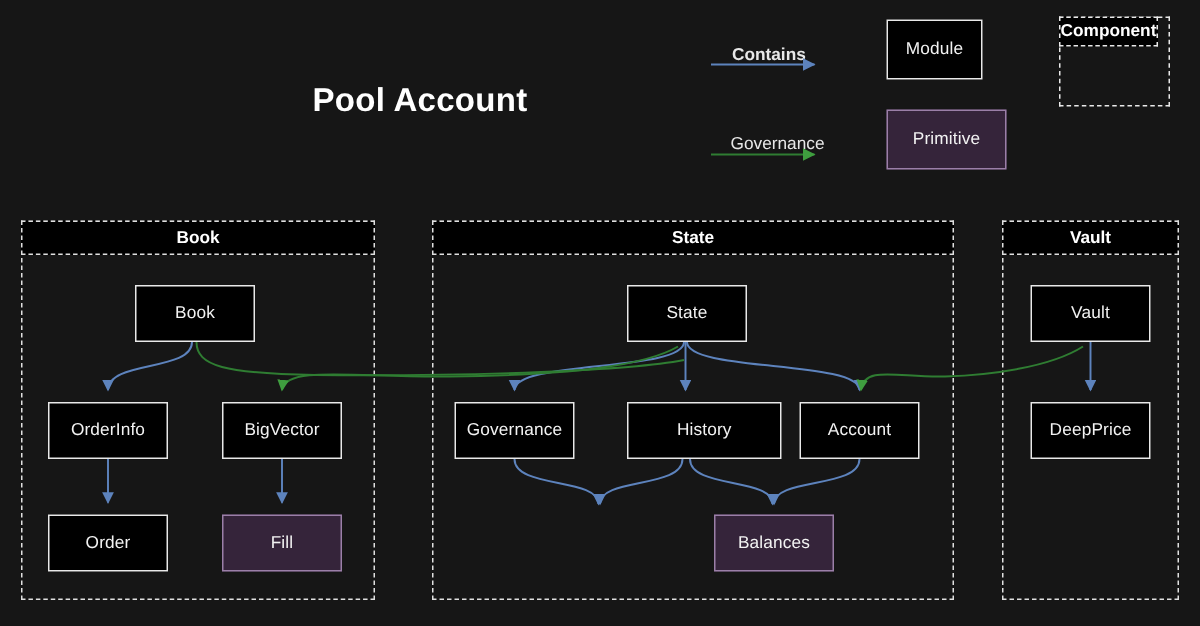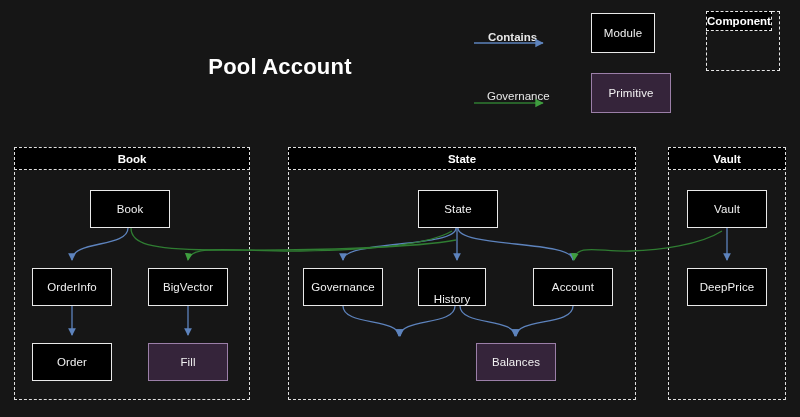--- a/index.html
+++ b/index.html
@@ -126,21 +126,21 @@
 
   
   #node-book       { left: 90px;  top: 190px; width: 80px; height: 38px; }
   #node-bigvector  { left: 32px;  top: 268px; width: 80px; height: 38px; }
   #node-orderinfo  { left: 148px; top: 268px; width: 80px; height: 38px; }
   #node-order      { left: 32px;  top: 343px; width: 80px; height: 38px; }
   #node-fill       { left: 148px; top: 343px; width: 80px; height: 38px; }
 
   #node-state      { left: 418px; top: 190px; width: 80px; height: 38px; }
   #node-governance { left: 303px; top: 268px; width: 80px; height: 38px; }
-  #node-history    { left: 418px; top: 268px; width: 68px; height: 38px; align-items: flex-end; }
+  #node-history    { left: 418px; top: 268px; width: 103px; height: 38px; }
   #node-account    { left: 533px; top: 268px; width: 80px; height: 38px; }
   #node-tradeparams{ left: 360px; top: 343px; width: 80px; height: 38px; }
   #node-balances   { left: 476px; top: 343px; width: 80px; height: 38px; }
 
   #node-vault      { left: 687px; top: 190px; width: 80px; height: 38px; }
   #node-deepprice  { left: 687px; top: 268px; width: 80px; height: 38px; }
 
   
   #edge-layer {
     position: absolute;

